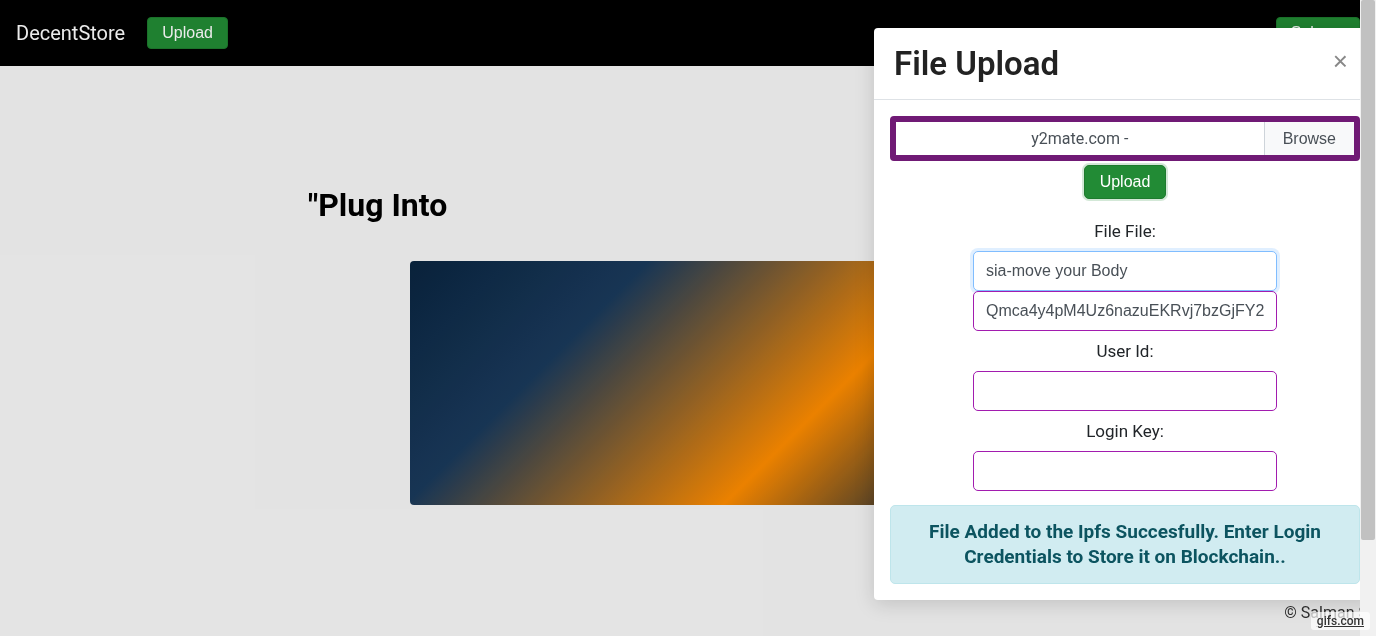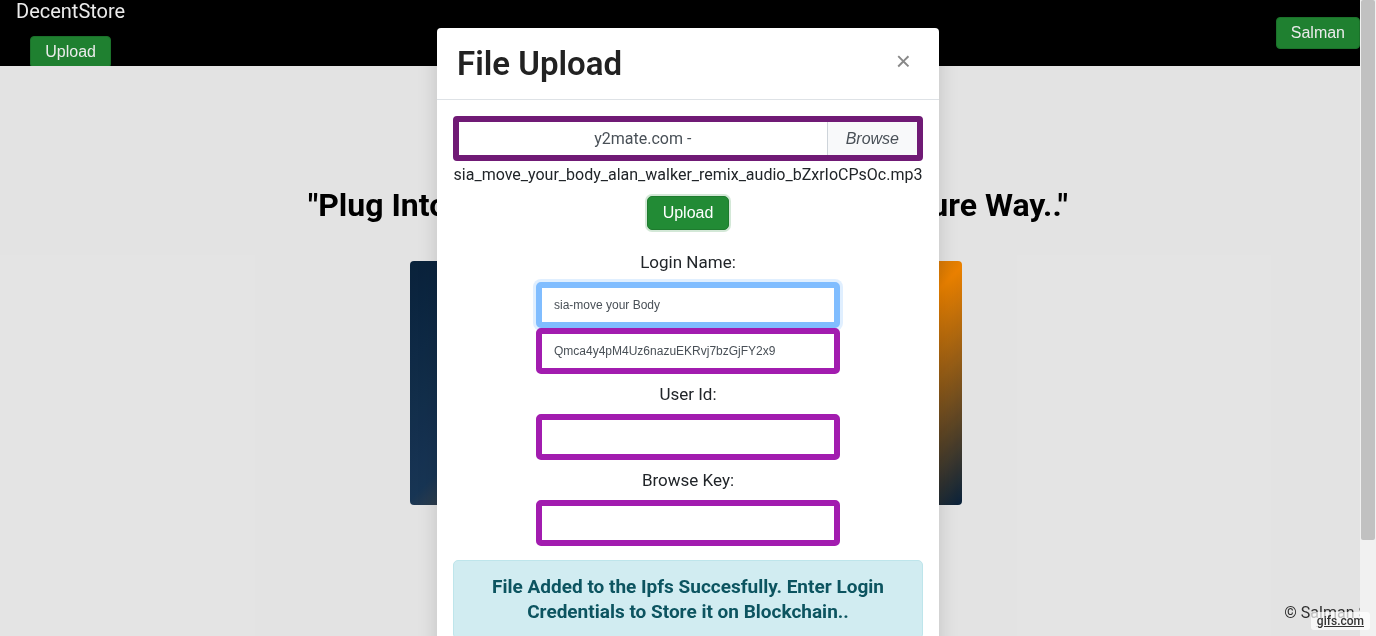--- a/index.html
+++ b/index.html
@@ -20,22 +20,21 @@
     background: #000;
     height: 66px;
     display: flex;
     align-items: center;
     padding: 0 16px;
     justify-content: space-between;
   }
   .nav-left {
     display: flex;
     align-items: center;
-    gap: 13px;
-    flex-direction: column;
+    gap: 22px;
   }
   .brand {
     color: #fff;
     font-size: 20px;
     font-weight: 400;
   }
   .btn-green {
     background: #228b35;
     color: #fff;
     border: 1px solid #1e7b2e;
@@ -91,21 +90,21 @@
     text-decoration: underline;
   }
   .overlay {
     position: absolute;
     top: 0;
     left: 0;
     right: 0;
     bottom: 0;
     background: rgba(0,0,0,0.08);
     display: flex;
-    justify-content: center;
+    justify-content: flex-end;
     align-items: flex-start;
   }
   .modal {
     background: #fff;
     width: 502px;
     margin-top: 28px;
     border-radius: 4px;
     box-shadow: 0 4px 20px rgba(0,0,0,0.15);
     position: relative;
   }
@@ -152,21 +151,20 @@
   }
   .browse-btn {
     background: #f8f9fa;
     border: none;
     border-left: 1px solid #ced4da;
     padding: 7px 18px;
     font-size: 16px;
     color: #495057;
     cursor: pointer;
     border-radius: 0 4px 4px 0;
-    font-style: italic;
   }
   .filename-full {
     font-size: 16px;
     color: #212529;
     margin-bottom: 12px;
     word-break: break-all;
   }
   .upload-action {
     display: inline-block;
     background: #228b35;
@@ -180,22 +178,22 @@
     box-shadow: 0 0 0 2px rgba(34,139,53,0.2);
   }
   .field-label {
     font-size: 17px;
     color: #212529;
     margin: 10px 0;
   }
   .text-input {
     width: 304px;
     padding: 10px 12px;
-    font-size: 12px;
-    border: 6px solid #a21caf;
+    font-size: 16px;
+    border: 1px solid #a21caf;
     border-radius: 5px;
     color: #495057;
     text-align: left;
   }
   .text-input.focused {
     border-color: #80bdff;
     box-shadow: 0 0 0 3px rgba(0,123,255,0.12);
     outline: none;
   }
   .status-box {
@@ -248,32 +246,31 @@
   <div class="modal">
     <div class="modal-header">
       <div class="modal-title">File Upload</div>
       <button class="close-btn">×</button>
     </div>
     <div class="modal-body">
       <div class="file-chooser">
         <div class="file-display">y2mate.com -</div>
         <button class="browse-btn">Browse</button>
       </div>
-      <div class="filename-full">sia_move_your_body_alan_walker_remix_audio_bZxrIoCPsOc.mp3</div>
       <button class="upload-action">Upload</button>
 
-      <div class="field-label">Login Name:</div>
+      <div class="field-label">File File:</div>
       <input class="text-input focused" type="text" value="sia-move your Body" style="">
 
       <input class="text-input" type="text" value="Qmca4y4pM4Uz6nazuEKRvj7bzGjFY2x9" style="">
 
       <div class="field-label">User Id:</div>
       <input class="text-input" type="text" value="" style="">
 
-      <div class="field-label">Browse Key:</div>
+      <div class="field-label">Login Key:</div>
       <input class="text-input" type="text" value="" style="">
 
       <div class="status-box">File Added to the Ipfs Succesfully. Enter Login Credentials to Store it on Blockchain..</div>
     </div>
   </div>
 </div>
 
 <div class="scrollbar-track">
   <div class="scrollbar-thumb"></div>
 </div>

